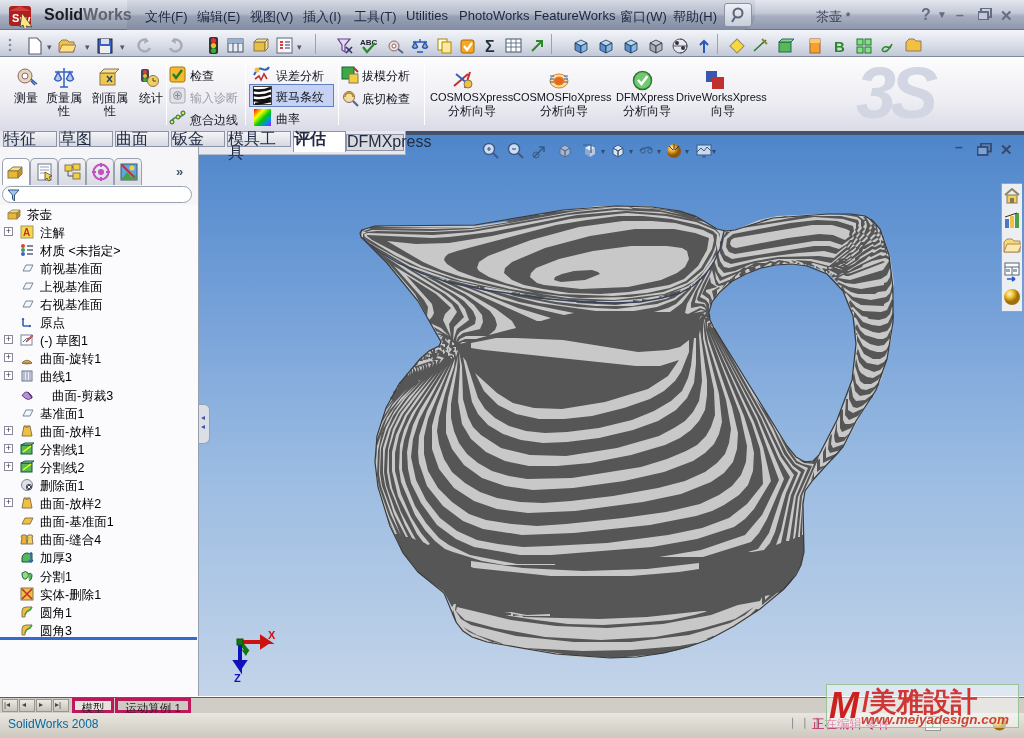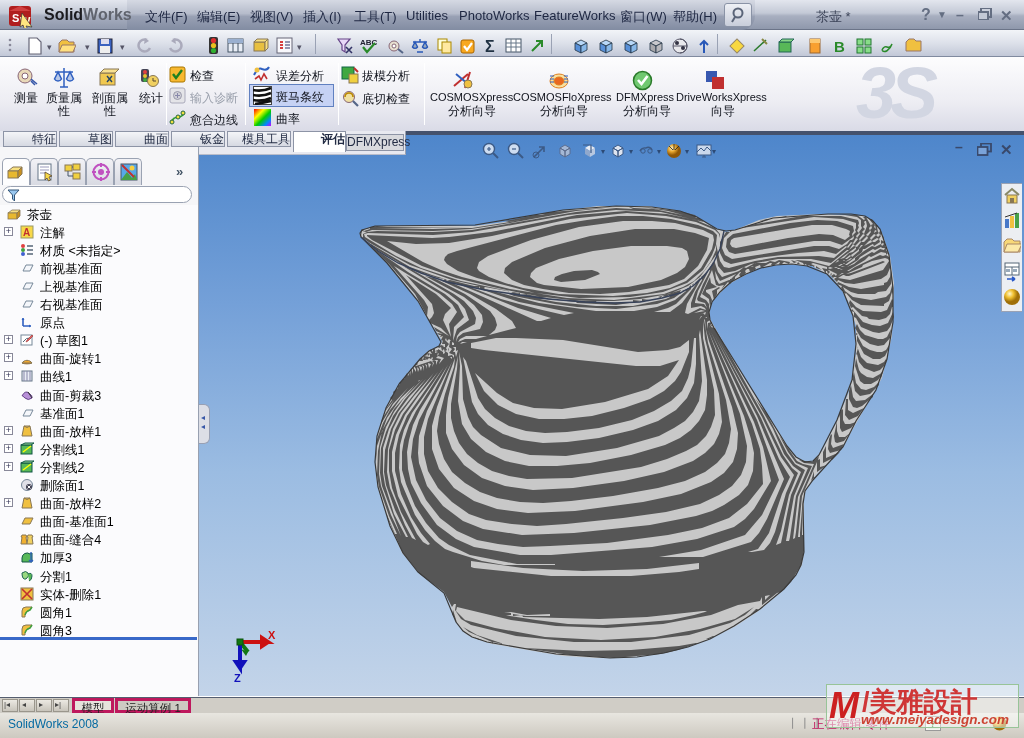--- a/index.html
+++ b/index.html
@@ -11,21 +11,21 @@
 #doctitle{left:816px;top:8px;font-size:13px;color:#3c4458}
 .wbtn{position:absolute;top:7px;font-size:14px;font-weight:bold;color:#646e82}
 #tb2{left:0;top:30px;width:1024px;height:27px;background:linear-gradient(#f2f4f8 0%,#dde1ea 50%,#c2c8d7 100%);border-bottom:1px solid #808a9f}
 #cmd{left:0;top:57px;width:1024px;height:75px;background:linear-gradient(#fdfdfe 0%,#ededf3 60%,#d9dae6 100%)}
 #cmdline{left:0px;top:131px;width:1024px;height:4px;background:#44516c}
 .cl{position:absolute;font-size:12px;color:#10131c;white-space:nowrap}
 .clg{position:absolute;font-size:12px;color:#9aa0ac;white-space:nowrap}
 .sep{position:absolute;width:1px;background:#b8bcca;border-right:1px solid #fff}
 #threeS{left:856px;top:52px;font-size:72px;font-weight:bold;font-style:italic;color:#d2d6e2;letter-spacing:-6px}
 #tabrow{left:0;top:131px;width:406px;height:24px;background:#e8e9f0;border-right:1px solid #98a0b0;border-bottom:1px solid #b8bcca}
-.tab{position:absolute;top:0px;height:16px;border:1px solid #8d94a6;background:linear-gradient(#f4f5f8,#d6d9e2);font-size:12px;color:#232c44;text-align:right;line-height:14px}
+.tab{position:absolute;top:0px;height:16px;border:1px solid #8d94a6;background:linear-gradient(#f4f5f8,#d6d9e2);font-size:16px;color:#232c44;text-align:left;line-height:14px}
 #lpanel{left:0;top:147px;width:199px;height:549px;background:#f6f6f8;border-right:1px solid #98a0b0}
 #viewport{left:199px;top:135px;width:825px;height:561px;background:linear-gradient(#4e86cb 0%,#74a0d8 30%,#9bbce2 60%,#c3d4e9 100%)}
 #treebox{left:0px;top:205px;width:198px;height:491px;background:#fbfbfd}
 .trow{position:absolute;font-size:12.5px;color:#000;white-space:nowrap}
 .plus{position:absolute;width:9px;height:9px;border:1px solid #889;background:#fff;font-size:9px;line-height:7px;text-align:center;color:#335}
 #ftr{left:2px;top:39px;width:190px;height:17px;border:1px solid #9aa2b2;border-radius:9px;background:#fff}
 #btabs{left:0;top:697px;width:1024px;height:16px;background:#d0cdc6;border-top:1px solid #555e70}
 #sbar{left:0;top:713px;width:1024px;height:25px;background:linear-gradient(#e8e6e0,#cdc9c0)}
 .btab{position:absolute;top:698px;height:15px;font-size:11.5px;color:#222;background:#cdcac2;border:3px solid #be185d;text-align:center}
 #wm{left:826px;top:684px;width:193px;height:44px;border:1px solid #98c498;background:rgba(252,253,252,0.50)}
@@ -444,21 +444,21 @@
     <div class="plus" style="left:4px;top:166.39999999999998px">+</div>
     <svg class="icon" style="left:20px;top:164.39999999999998px" width="14" height="14" viewBox="0 0 14 14">
       <rect x="2" y="2" width="10" height="10" fill="#e8ecf4" stroke="#678"></rect>
       <path d="M4 2 v10 M7 2 v10 M10 2 v10" stroke="#88a"></path>
     </svg>
     <div class="trow" style="left:40px;top:164.39999999999998px">曲线1</div>
     <svg class="icon" style="left:20px;top:182.49999999999997px" width="14" height="14" viewBox="0 0 14 14">
       <path d="M2 8 q3 -6 7 -3 t3 5 q-4 3 -7 0 t-3 -2" fill="#b890d8" stroke="#648"></path>
       <path d="M8 4 l4 6" stroke="#333"></path>
     </svg>
-    <div class="trow" style="left:40px;top:182.49999999999997px">曲面-剪裁3</div>
+    <div class="trow" style="left:52px;top:182.49999999999997px">曲面-剪裁3</div>
     <svg class="icon" style="left:20px;top:200.59999999999997px" width="14" height="14" viewBox="0 0 14 14">
       <path d="M3 10 l3 -6 h7 l-3 6 z" fill="#f0f4fa" fill-opacity="0.5" stroke="#789" stroke-width="1"></path>
     </svg>
     <div class="trow" style="left:40px;top:200.59999999999997px">基准面1</div>
     <div class="plus" style="left:4px;top:220.69999999999996px">+</div>
     <svg class="icon" style="left:20px;top:218.69999999999996px" width="14" height="14" viewBox="0 0 14 14">
       <path d="M4 2 h6 l2 10 h-10 z" fill="#f0c040" stroke="#875"></path>
       <path d="M4 2 q3 3 6 0" fill="none" stroke="#875"></path>
     </svg>
     <div class="trow" style="left:40px;top:218.69999999999996px">曲面-放样1</div>

